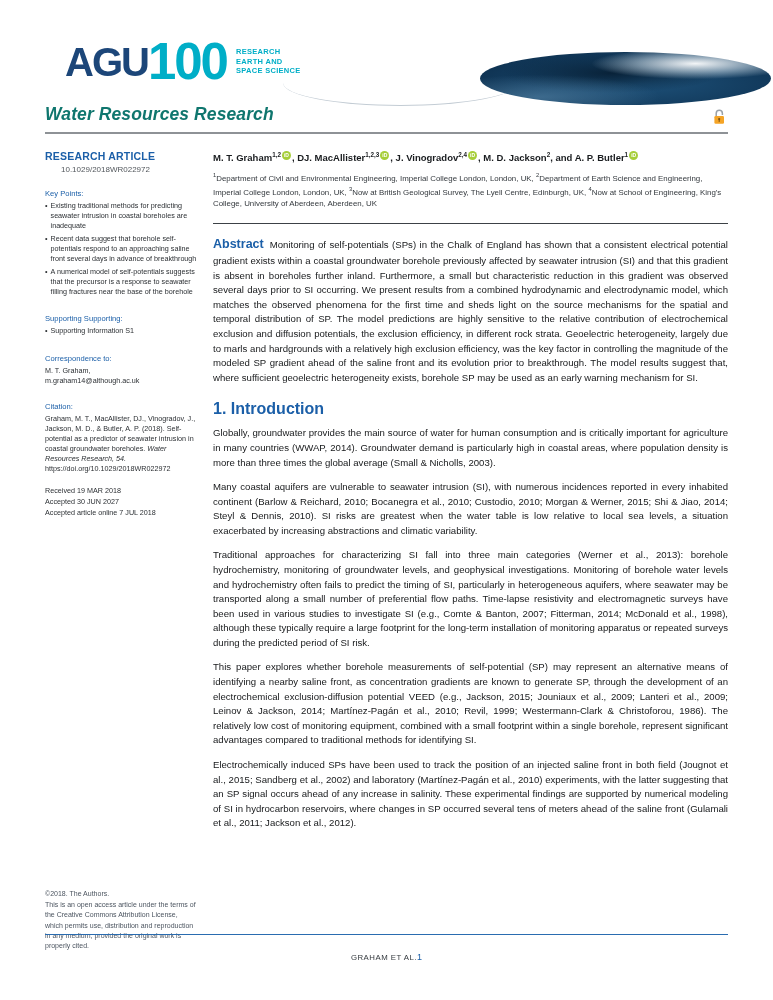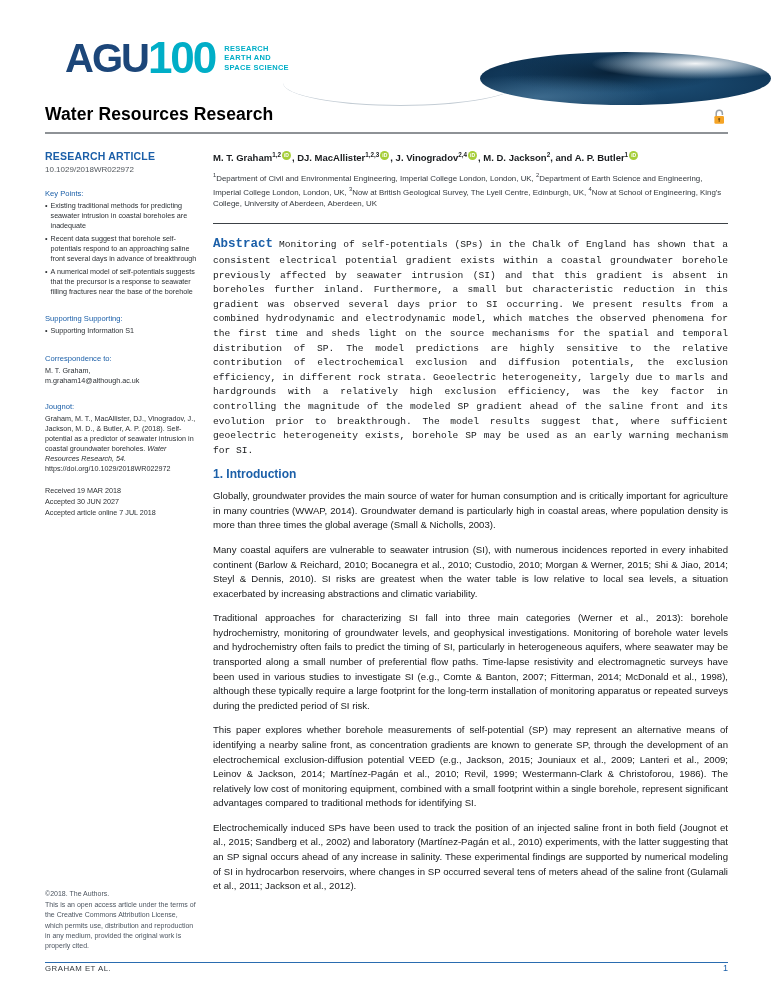--- a/index.html
+++ b/index.html
@@ -6,55 +6,55 @@
   html,body { background:#e8e8e8; }
   .page {
     position:relative; width:773px; height:1000px; margin:0 auto;
     background:#ffffff; overflow:hidden;
     font-family:"Liberation Sans", sans-serif; color:#17191b;
   }
 
   
   .logo { position:absolute; top:36px; left:45px; display:flex; align-items:center;margin-left:20px; }
   .agu { font-size:40px; font-weight:800; letter-spacing:-2px; color:#1c4679; line-height:1; }
-  .hundred { font-size:44px; font-weight:800; letter-spacing:-2px; color:#00aec7; line-height:1; }
+  .hundred { font-size:51px; font-weight:800; letter-spacing:-2px; color:#00aec7; line-height:1; }
   .tagline { margin-left:9px; color:#00aec7; font-size:7.5px; font-weight:700; line-height:1.25; letter-spacing:.3px; }
   .wave-arc {
     position:absolute; top:60px; right:255px; width:235px; height:46px;
     border-bottom:1px solid #c3ccd4; border-radius:50%;
   }
   .wave {
     position:absolute; top:52px; right:2px; width:291px; height:53px; border-radius:50%;
     background:
       radial-gradient(55% 45% at 74% 22%, rgba(255,255,255,.95) 0%, rgba(208,224,235,.55) 35%, rgba(255,255,255,0) 65%),
       radial-gradient(60% 60% at 20% 85%, rgba(96,145,180,.55) 0%, rgba(0,0,0,0) 70%),
       radial-gradient(50% 50% at 45% 40%, rgba(6,28,48,.85) 0%, rgba(0,0,0,0) 75%),
       radial-gradient(80% 90% at 55% 60%, #1d5078 0%, #123a5c 55%, #0b2a46 100%);
   }
 
   
   .journal-row {
     position:absolute; top:104px; left:45px; right:45px;
     display:flex; justify-content:space-between; align-items:flex-end;
     border-bottom:2.5px solid #8e9296; padding-bottom:7px;
   }
-  .journal-title { font-size:17.5px; font-weight:700; color:#000000; letter-spacing:.1px; }
+  .journal-title { font-size:17.5px; font-weight:700; color:#0f766e; letter-spacing:.1px;font-style:italic; }
   .lock { display:inline-block; line-height:0; }
 
   
   .content {
     position:absolute; top:150px; left:45px; right:45px; bottom:48px;
     display:flex; gap:16px; overflow:hidden;
   }
   .sidebar { width:152px; flex:none; display:flex; flex-direction:column; }
   .main { flex:1; min-width:0; }
 
   
   .article-type { color:#1b5fa8; font-weight:700; font-size:10.5px; letter-spacing:.2px; }
-  .doi { font-size:8px; color:#52575c; margin-top:3px; }
+  .doi { font-size:8px; color:#52575c; margin-top:3px;margin-left:16px; }
   .sb-heading { color:#1b5fa8; font-weight:400; font-size:7.6px; margin-top:15px; margin-bottom:3px; }
   .kp-item { display:flex; gap:3px; font-size:7.2px; line-height:1.38; color:#2b2f33; margin-bottom:3px; }
   .kp-item .bullet { flex:none; }
   .sb-text { font-size:7.2px; line-height:1.4; color:#2b2f33; }
   .dates { margin-top:12px; }
   .dates .sb-text { margin-bottom:1px; }
   .italic { font-style:italic; }
   .license { margin-top:auto; font-size:7px; line-height:1.45; color:#4c5560; }
   .license div { margin-bottom:1px; }
 
@@ -63,30 +63,30 @@
   .authors { font-size:9.5px; font-weight:700; color:#191c1f; line-height:1.6; margin-bottom:6px; }
   .authors sup { font-size:6.3px; }
   .orcid {
     display:inline-flex; width:9px; height:9px; border-radius:50%;
     background:#a6ce39; color:#fff; font-size:5px; font-weight:700;
     align-items:center; justify-content:center; vertical-align:super; margin:0 1px;
   }
   .affiliations { font-size:7.9px; color:#33383d; line-height:1.5; margin-bottom:13px; }
   .affiliations sup { font-size:5.8px; }
   .abstract-rule { border-top:1px solid #3c4146; margin-bottom:11px; }
-  .abstract { font-size:9.6px; line-height:1.52; text-align:justify; margin-bottom:9px;font-family:Liberation Mono, monospace; }
+  .abstract { font-size:9.6px; line-height:1.52; text-align:justify; margin-bottom:15px; }
   .abstract-label { color:#1b5fa8; font-weight:700; font-size:12.5px; margin-right:6px; }
-  .section-heading { color:#1b5fa8; font-size:12px; font-weight:700; margin-bottom:8px; }
+  .section-heading { color:#1b5fa8; font-size:16px; font-weight:700; margin-bottom:8px; }
   .body-par { font-size:9.6px; line-height:1.52; text-align:justify; margin-bottom:10px; }
 
   
   .footer {
-    position:absolute; left:45px; right:45px; bottom:27px;
-    border-top:1.5px solid #2a6cb0; padding-top:0;
-    display:flex; justify-content:space-between; align-items:baseline;
+    position:absolute; left:45px; right:45px; bottom:38px;
+    border-top:1.5px solid #2a6cb0; padding-top:17px;
+    display:flex; justify-content:center; align-items:baseline;
   }
   .running-head { font-size:7.8px; color:#33383d; letter-spacing:.5px; }
   .page-num { font-size:9px; color:#1b5fa8; }
 </style>
 </head>
 <body>
 
 <div class="page">
 
   <div class="logo">
@@ -140,21 +140,21 @@
           <div class="kp-item">
             <span class="bullet">•</span>
             <span>Supporting Information S1</span>
           </div>
         </div>
 
       <div class="sb-heading">Correspondence to:</div>
       <div class="sb-text">M. T. Graham,</div>
       <div class="sb-text">m.graham14@although.ac.uk</div>
 
-      <div class="sb-heading">Jougnot:</div>
+      <div class="sb-heading">Citation:</div>
       <div class="sb-text"><span>Graham, M. T., MacAllister, DJ., Vinogradov, J., Jackson, M. D., &amp; Butler, A. P. (2018). Self-potential as a predictor of seawater intrusion in coastal groundwater boreholes. </span><span class="italic">Water Resources Research, 54.</span><span> https://doi.org/10.1029/2018WR022972</span></div>
 
       <div class="dates">
           <div class="sb-text">Received 19 MAR 2018</div>
           <div class="sb-text">Accepted 30 JUN 2027</div>
           <div class="sb-text">Accepted article online 7 JUL 2018</div>
         </div>
 
       <div class="license">
         <div>©2018. The Authors.</div>

